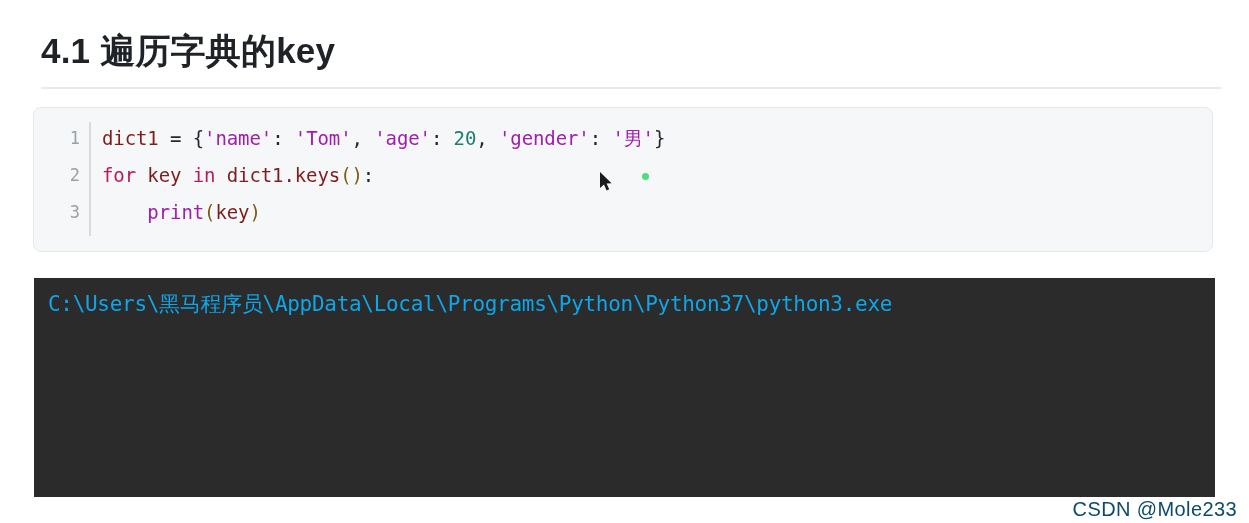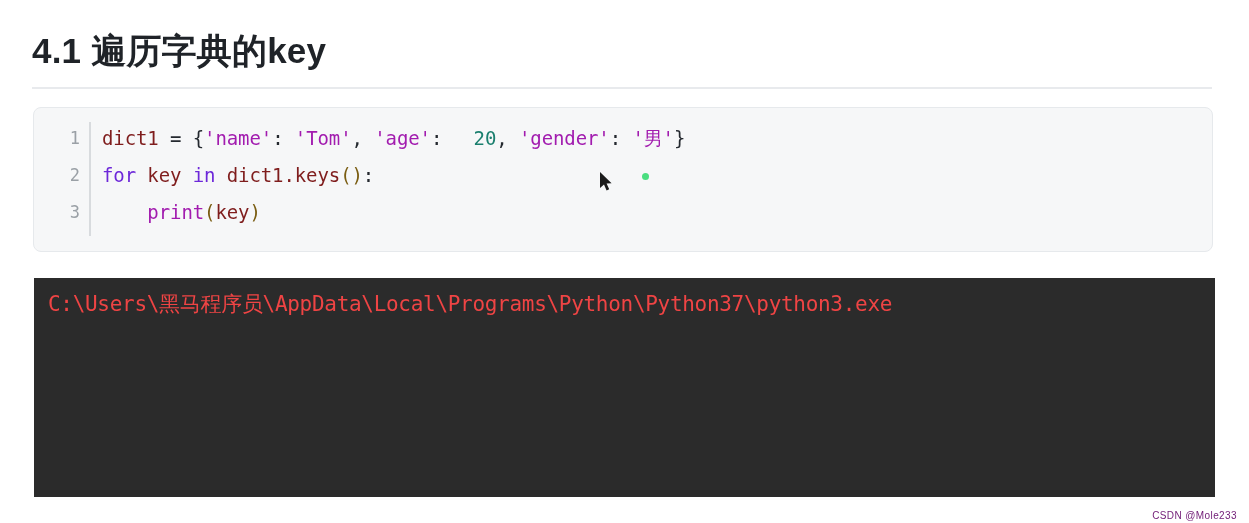--- a/index.html
+++ b/index.html
@@ -12,21 +12,21 @@
     height: 523px;
     position: relative;
     overflow: hidden;
     font-family: "Liberation Sans", sans-serif;
     -webkit-font-smoothing: antialiased;
   }
 
   
   .page-title {
     position: absolute;
-    left: 32px;
+    left: 41px;
     top: 4px;
     width: 1180px;
     font-size: 35px;
     font-weight: bold;
     color: #1f2328;
     letter-spacing: 0.2px;
     line-height: 1.35;
     padding-bottom: 12px;
     border-bottom: 2px solid #e8eaed;
     box-sizing: border-box;
@@ -81,23 +81,23 @@
     top: 14px;
     width: 2px;
     height: 114px;
     background: #d8dbde;
   }
   .code-text {
     white-space: pre;
     color: #24292f;
     letter-spacing: -0.1px;
   }
-  .tok-kw      { color: #6d28d9; }
+  .tok-kw      { color: #be185d; }
   .tok-str     { color: #a21caf; }
-  .tok-num     { color: #1a7f6e; margin-left: 20px; }
+  .tok-num     { color: #1a7f6e; }
   .tok-fn      { color: #a21caf; }
   .tok-paren   { color: #7a5d12; }
   .tok-plain   { color: #7f1d1d; }
   .tok-punct   { color: #24292f; }
 
   
   .cursor-arrow {
     position: absolute;
     left: 600px;
     top: 172px;
@@ -126,35 +126,35 @@
     box-sizing: border-box;
     overflow: hidden;
   }
   .term-lines {
     padding: 8px 0 0 14px;
   }
   .term-line {
     font-family: "DejaVu Sans Mono", "Liberation Mono", monospace;
     font-size: 21px;
     line-height: 36px;
-    color: #ef4444;
+    color: #0ea5e9;
     white-space: pre;
     letter-spacing: -0.3px;
     min-height: 36px;
   }
   .term-line.blank { color: transparent; }
 
   
   .watermark {
     position: absolute;
     right: 12px;
     bottom: 2px;
     font-family: "Liberation Sans", sans-serif;
-    font-size: 10px;
-    color: #701a75;
+    font-size: 20px;
+    color: #0c4a6e;
     letter-spacing: 0.4px;
     white-space: nowrap;
   }
 </style>
 </head>
 <body>
 
 <h1 class="page-title">4.1 遍历字典的key</h1>
 
 <div class="code-block">

